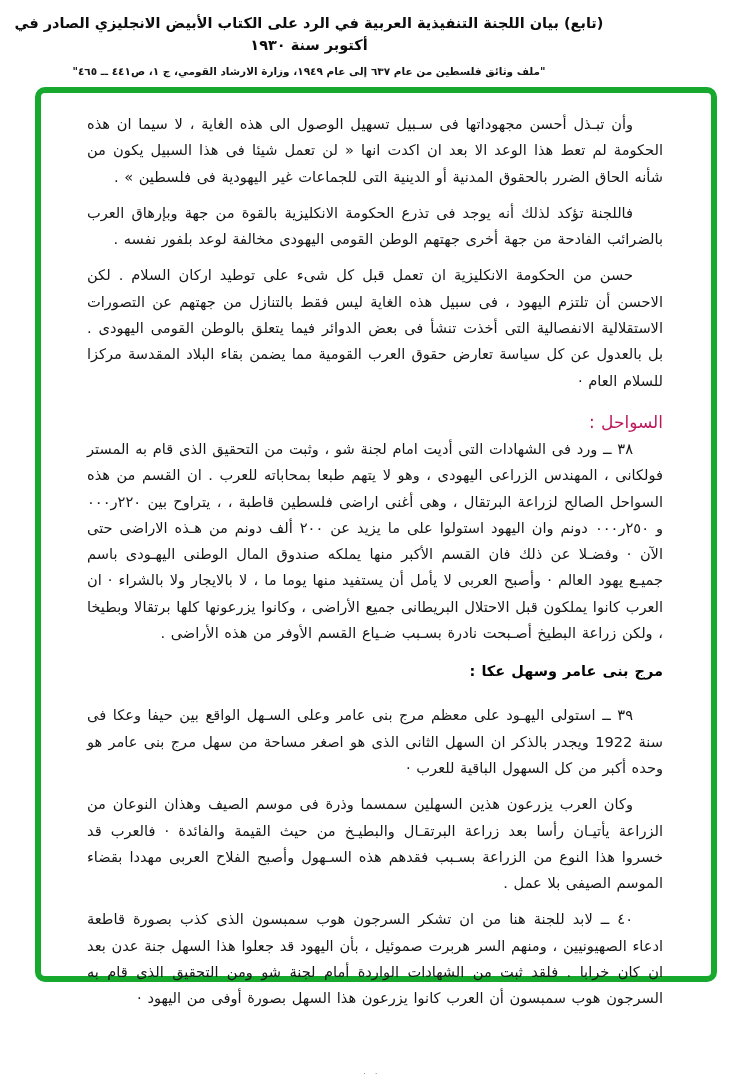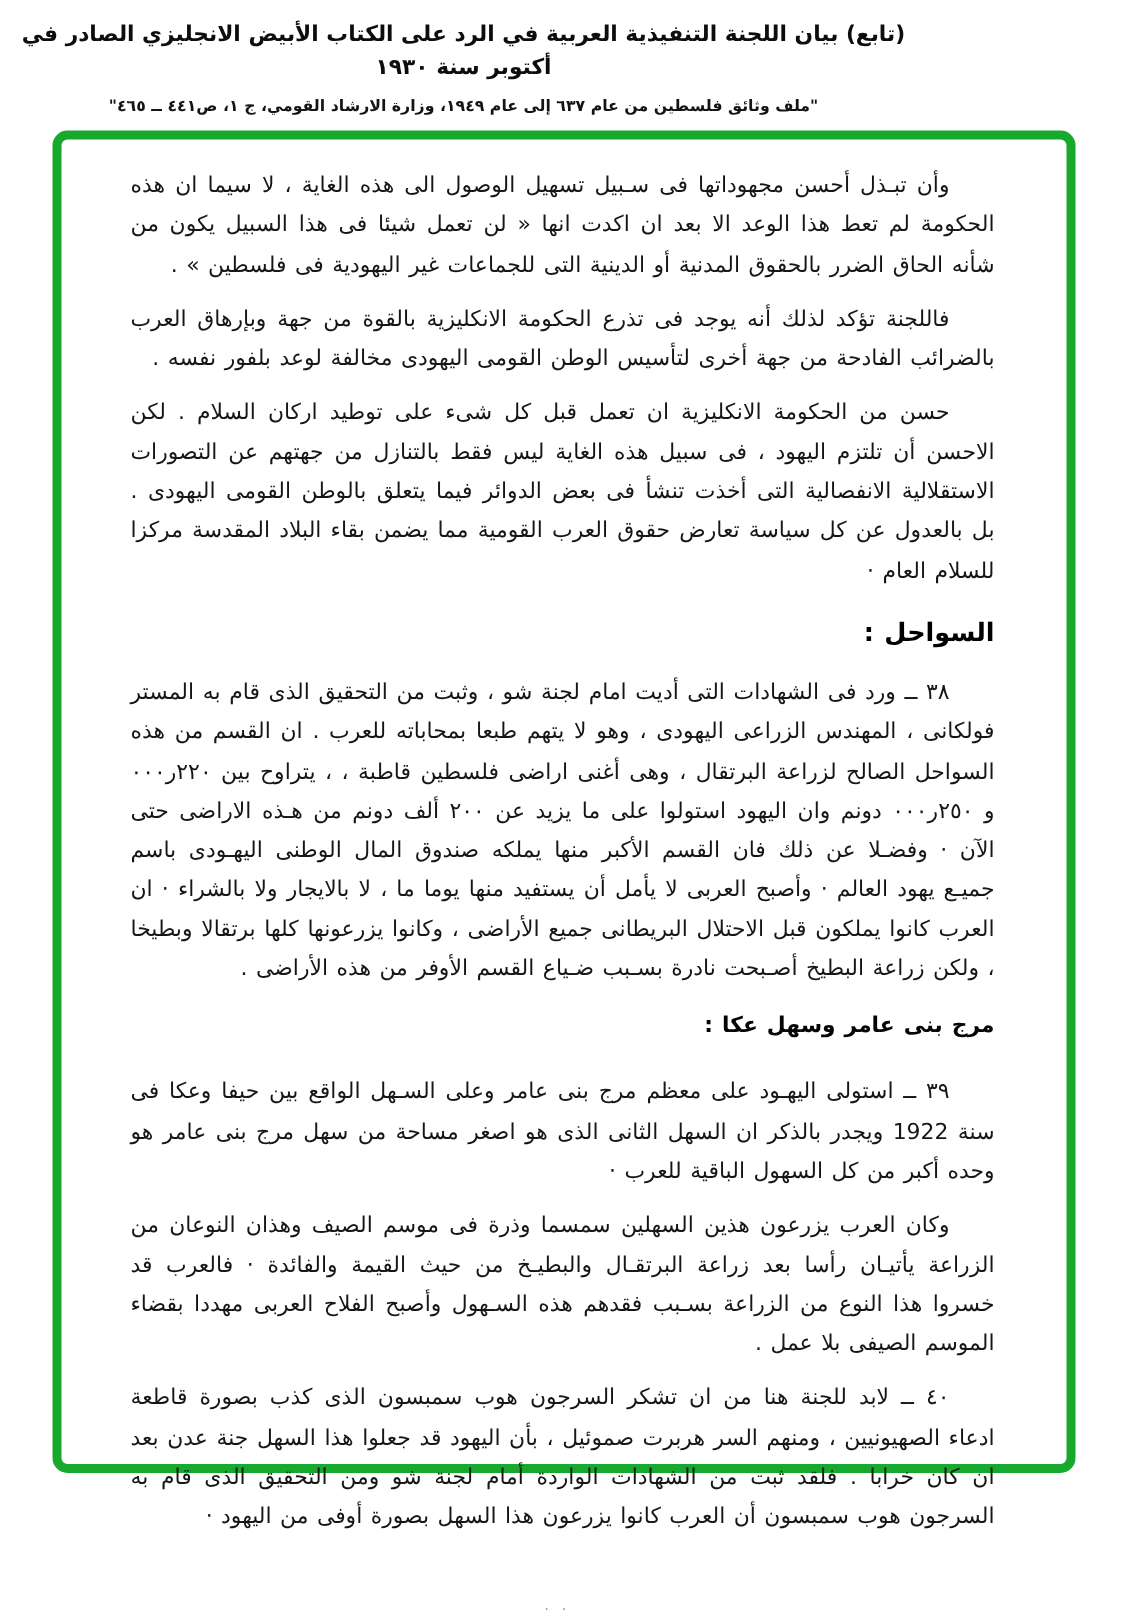--- a/index.html
+++ b/index.html
@@ -62,23 +62,23 @@
   .para {
     font-size: 14.6px;
     line-height: 26.3px;
     margin: 0 0 10px 0;
     text-indent: 30px;
     color: #161616;
     word-spacing: 1px;
   }
   .heading-1 {
     font-size: 17px;
-    font-weight: bold;
-    color: #000000;
-    margin: 16px 0 15px 0;
+    font-weight: normal;
+    color: #be185d;
+    margin: 16px 0 2px 0;
     text-indent: 0;
     line-height: 24px;
   }
   .heading-2 {
     font-size: 14.5px;
     font-weight: bold;
     color: #050505;
     margin: 14px 0 20px 0;
     text-indent: 0;
     line-height: 22px;
@@ -98,21 +98,21 @@
 <div class="page-header">
   <div class="header-title">(تابع) بيان اللجنة التنفيذية العربية في الرد على الكتاب الأبيض الانجليزي الصادر في أكتوبر سنة ١٩٣٠</div>
   <div class="header-source">"ملف وثائق فلسطين من عام ٦٣٧ إلى عام ١٩٤٩، وزارة الارشاد القومي، ج ١، ص٤٤١ ــ ٤٦٥"</div>
 </div>
 
 <div class="frame">
   <div class="content">
 
     <p class="para">وأن تبـذل أحسن مجهوداتها فى سـبيل تسهيل الوصول الى هذه الغاية ، لا سيما ان هذه الحكومة لم تعط هذا الوعد الا بعد ان اكدت انها « لن تعمل شيئا فى هذا السبيل يكون من شأنه الحاق الضرر بالحقوق المدنية أو الدينية التى للجماعات غير اليهودية فى فلسطين » .</p>
 
-    <p class="para">فاللجنة تؤكد لذلك أنه يوجد فى تذرع الحكومة الانكليزية بالقوة من جهة وبإرهاق العرب بالضرائب الفادحة من جهة أخرى لتأسيس الوطن القومى اليهودى مخالفة لوعد بلفور نفسه .</p>
+    <p class="para">فاللجنة تؤكد لذلك أنه يوجد فى تذرع الحكومة الانكليزية بالقوة من جهة وبإرهاق العرب بالضرائب الفادحة من جهة أخرى جهتهم الوطن القومى اليهودى مخالفة لوعد بلفور نفسه .</p>
 
     <p class="para">حسن من الحكومة الانكليزية ان تعمل قبل كل شىء على توطيد اركان السلام . لكن الاحسن أن تلتزم اليهود ، فى سبيل هذه الغاية ليس فقط بالتنازل من جهتهم عن التصورات الاستقلالية الانفصالية التى أخذت تنشأ فى بعض الدوائر فيما يتعلق بالوطن القومى اليهودى . بل بالعدول عن كل سياسة تعارض حقوق العرب القومية مما يضمن بقاء البلاد المقدسة مركزا للسلام العام ·</p>
 
     <p class="para heading-1">السواحل :</p>
 
     <p class="para">٣٨ ــ ورد فى الشهادات التى أديت امام لجنة شو ، وثبت من التحقيق الذى قام به المستر فولكانى ، المهندس الزراعى اليهودى ، وهو لا يتهم طبعا بمحاباته للعرب . ان القسم من هذه السواحل الصالح لزراعة البرتقال ، وهى أغنى اراضى فلسطين قاطبة ، ، يتراوح بين ٢٢٠ر٠٠٠ و ٢٥٠ر٠٠٠ دونم وان اليهود استولوا على ما يزيد عن ٢٠٠ ألف دونم من هـذه الاراضى حتى الآن · وفضـلا عن ذلك فان القسم الأكبر منها يملكه صندوق المال الوطنى اليهـودى باسم جميـع يهود العالم · وأصبح العربى لا يأمل أن يستفيد منها يوما ما ، لا بالايجار ولا بالشراء · ان العرب كانوا يملكون قبل الاحتلال البريطانى جميع الأراضى ، وكانوا يزرعونها كلها برتقالا وبطيخا ، ولكن زراعة البطيخ أصـبحت نادرة بسـبب ضـياع القسم الأوفر من هذه الأراضى .</p>
 
     <p class="para heading-2">مرج بنى عامر وسهل عكا :</p>
 
     <p class="para">٣٩ ــ استولى اليهـود على معظم مرج بنى عامر وعلى السـهل الواقع بين حيفا وعكا فى سنة 1922 ويجدر بالذكر ان السهل الثانى الذى هو اصغر مساحة من سهل مرج بنى عامر هو وحده أكبر من كل السهول الباقية للعرب ·</p>

